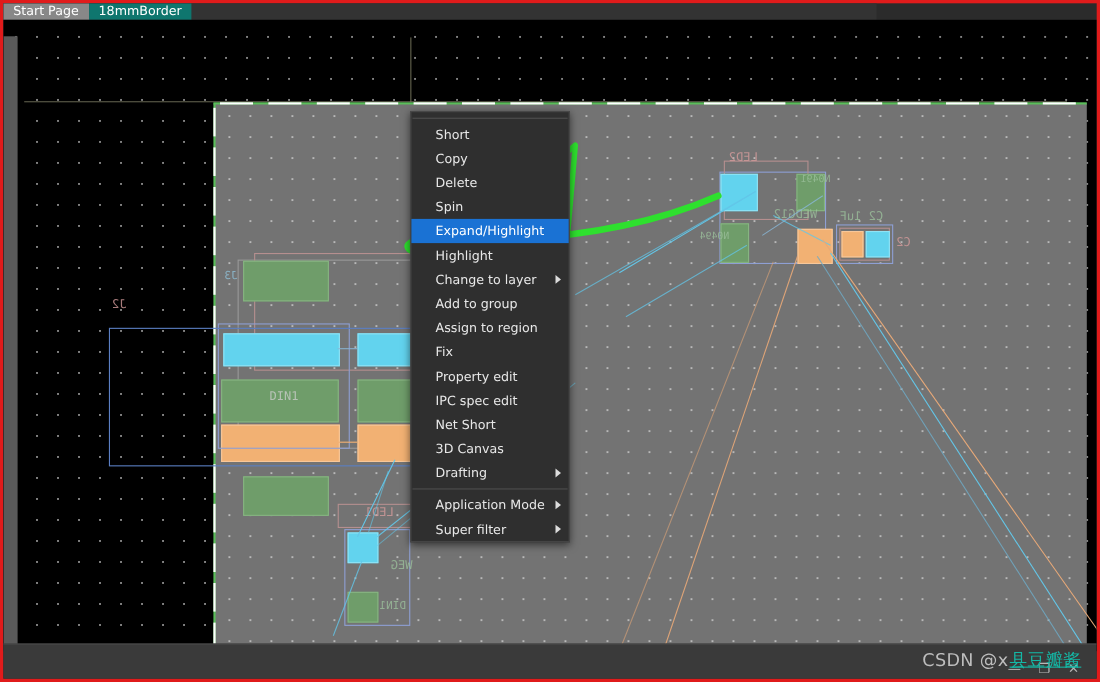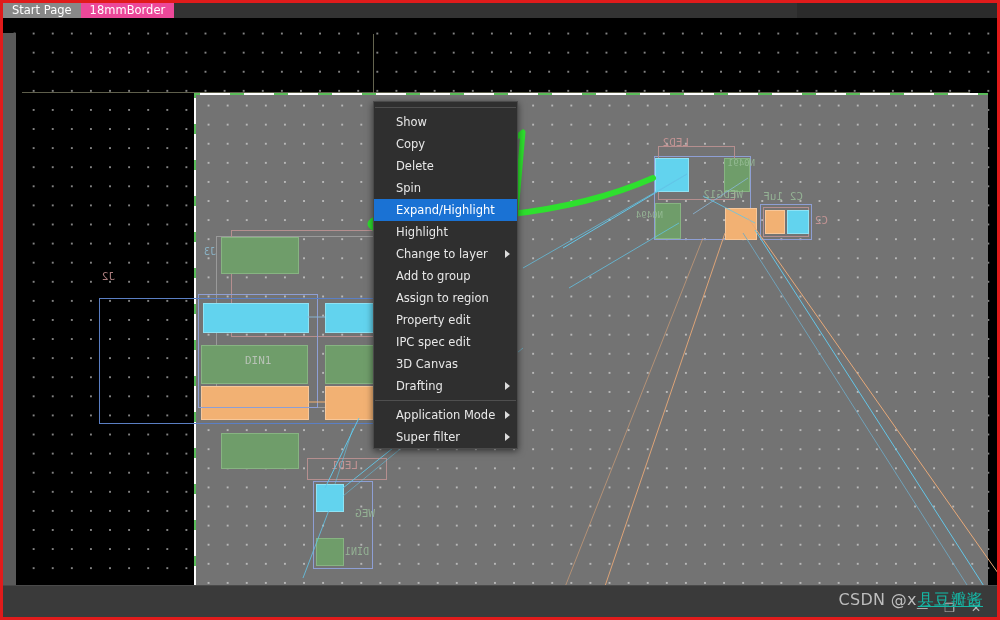--- a/index.html
+++ b/index.html
@@ -8,21 +8,21 @@
 
   #app{position:relative;width:1000px;height:620px;box-sizing:border-box;
        border:3px solid #e01b1b;background:#2b2b2b;overflow:hidden;}
 
   
   #tabbar{position:absolute;left:0;top:0;width:794px;height:15px;
           background:#333333;display:flex;align-items:stretch;}
   .tab{height:15px;display:flex;align-items:center;padding:0 9px;
        font-size:11.5px;color:#ffffff;white-space:nowrap;line-height:1;}
   .tab.inactive{background:#888888;color:#ffffff;}
-  .tab.active{background:#ec4899;color:#ffffff;}
+  .tab.active{background:#0f766e;color:#ffffff;}
 
   
   #canvas{position:absolute;left:0;top:15px;width:994px;height:574px;
           background:#000000;overflow:hidden;}
   #dotgrid{position:absolute;left:0;top:0;width:994px;height:574px;
      background-image:radial-gradient(#9a9a9a 0.7px, transparent 0.8px);
      background-size:19.1px 19.1px;background-position:2px 6px;opacity:.85;}
 
   
   #board{position:absolute;left:192px;top:76px;width:793px;height:514px;
@@ -224,21 +224,21 @@
 
     <svg id="anno" viewBox="0 0 994 574">
       <ellipse cx="434" cy="206" rx="67" ry="13" fill="none" stroke="#2ee02e" stroke-width="5"></ellipse>
       <path d="M 430 190 L 520 114 L 512 206" fill="none" stroke="#2ee02e" stroke-width="5" stroke-linejoin="round" stroke-linecap="round"></path>
       <path d="M 460 200 C 540 196, 600 182, 650 160" fill="none" stroke="#2ee02e" stroke-width="6" stroke-linecap="round"></path>
     </svg>
 
     <div id="ctxmenu">
       <div class="msep"></div>
       <div class="mi">
-        <span>Show</span>
+        <span>Short</span>
       </div>
       <div class="mi">
         <span>Copy</span>
       </div>
       <div class="mi">
         <span>Delete</span>
       </div>
       <div class="mi">
         <span>Spin</span>
       </div>
@@ -252,24 +252,30 @@
         <span>Change to layer</span>
         <span class="arw"></span>
       </div>
       <div class="mi">
         <span>Add to group</span>
       </div>
       <div class="mi">
         <span>Assign to region</span>
       </div>
       <div class="mi">
+        <span>Fix</span>
+      </div>
+      <div class="mi">
         <span>Property edit</span>
       </div>
       <div class="mi">
         <span>IPC spec edit</span>
+      </div>
+      <div class="mi">
+        <span>Net Short</span>
       </div>
       <div class="mi">
         <span>3D Canvas</span>
       </div>
       <div class="mi">
         <span>Drafting</span>
         <span class="arw"></span>
       </div>
       <div class="msep"></div>
       <div class="mi">

